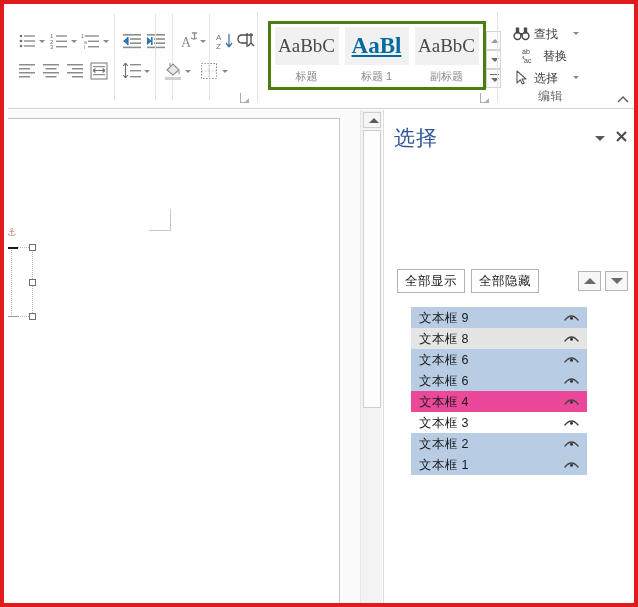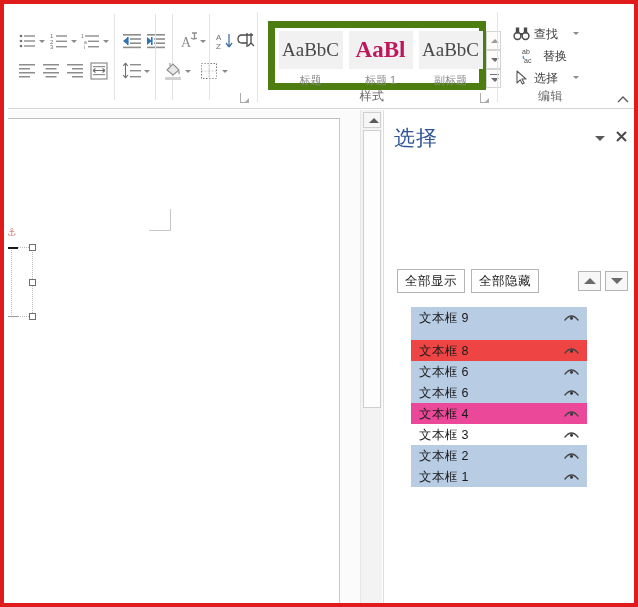--- a/index.html
+++ b/index.html
@@ -91,21 +91,21 @@
     position: absolute;
     width: 0; height: 0;
     border-left: 3px solid transparent;
     border-right: 3px solid transparent;
     border-top: 3px solid #8a8a8a;
   }
 
   
   .gallery {
     position: absolute;
-    border: 7px solid #4d7c0f;
+    border: 3px solid #4d7c0f;
     background: #fff;
     box-sizing: border-box;
   }
   .style-item {
     position: absolute;
     top: 3px;
     width: 69px;
     height: 62px;
     text-align: center;
   }
@@ -118,21 +118,22 @@
     background: #f1f1f1;
     color: #4a4a4a;
     font-family: "Liberation Serif", "DejaVu Serif", serif;
     font-size: 19px;
     overflow: hidden;
     white-space: nowrap;
   }
   .style-prev.big {
     font-size: 23px;
     font-weight: bold;
-    color: #be185d;
+    color: #0369a1;
+    text-decoration: underline;
   }
   .style-name {
     display: block;
     margin-top: 4px;
     font-size: 11px;
     color: #888;
   }
   .gal-scroll {
     position: absolute;
     width: 15px;
@@ -578,21 +579,20 @@
           <i class="tri-up"></i>
         </div>
       <div class="gal-scroll" style="left:228px; top:42px;">
           <i class="tri-dn"></i>
         </div>
       <div class="gal-scroll" style="left:228px; top:61px;">
           <i class="bar"></i>
           <i class="tri-dn" style="top:8px;"></i>
         </div>
 
-      <div class="grp-label" style="left:0; width:228px;">样式</div>
       <div class="dlg-launch" style="right:9px;">
         <i class="v"></i>
           <i class="h"></i>
           <i class="tri"></i>
       </div>
       <div class="rgroup-sep" style="left:239px; top:4px; height:90px;"></div>
     </div>
 
     <div class="rgroup" style="left:490px; width:105px;">
 
@@ -693,21 +693,21 @@
       </div>
 
     <div class="shape-list" id="shape-list">
         <div class="shape-row" style="background: rgb(184, 204, 228);">
           <span class="shape-label">文本框 9</span>
           <span class="eye-ico"><svg width="15" height="13" viewBox="0 0 15 13">
               <path d="M1 8 Q7.5 0 14 8" stroke="#444" stroke-width="1.4" fill="none" stroke-linecap="round"></path>
               <circle cx="7.5" cy="6.2" r="1.5" fill="#333"></circle>
             </svg></span>
         </div>
-        <div class="shape-row" style="background: #ef4444; margin-top: 12px;">
+        <div class="shape-row" style="background: #e5e5e5;">
           <span class="shape-label">文本框 8</span>
           <span class="eye-ico"><svg width="15" height="13" viewBox="0 0 15 13">
               <path d="M1 8 Q7.5 0 14 8" stroke="#444" stroke-width="1.4" fill="none" stroke-linecap="round"></path>
               <circle cx="7.5" cy="6.2" r="1.5" fill="#333"></circle>
             </svg></span>
         </div>
         <div class="shape-row" style="background: rgb(184, 204, 228);">
           <span class="shape-label">文本框 6</span>
           <span class="eye-ico"><svg width="15" height="13" viewBox="0 0 15 13">
               <path d="M1 8 Q7.5 0 14 8" stroke="#444" stroke-width="1.4" fill="none" stroke-linecap="round"></path>

